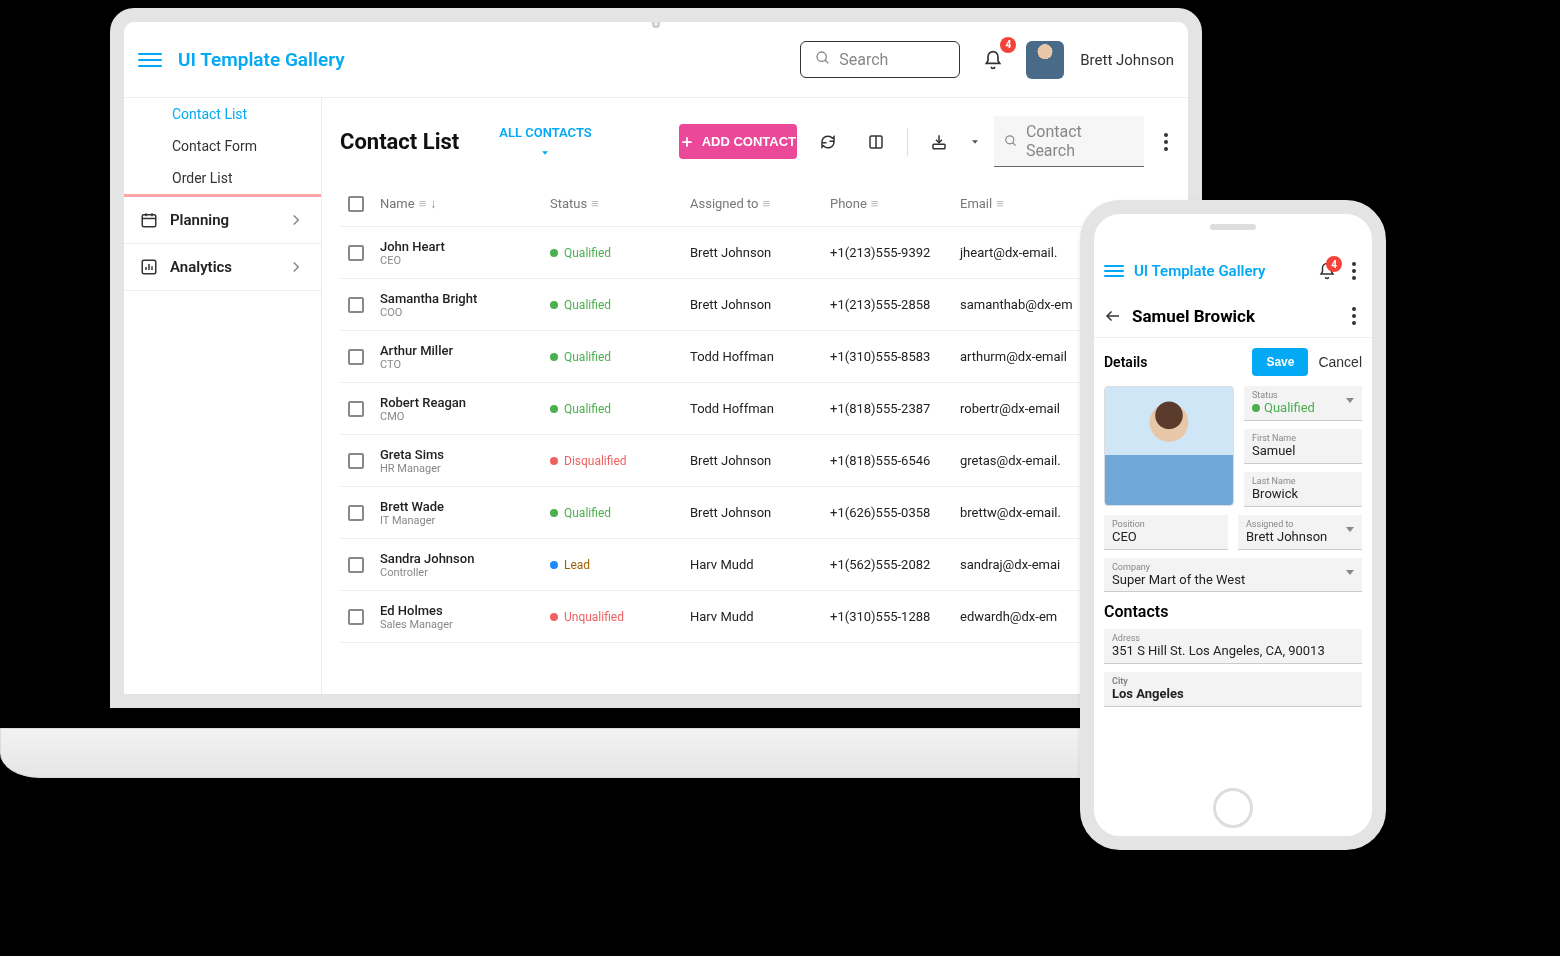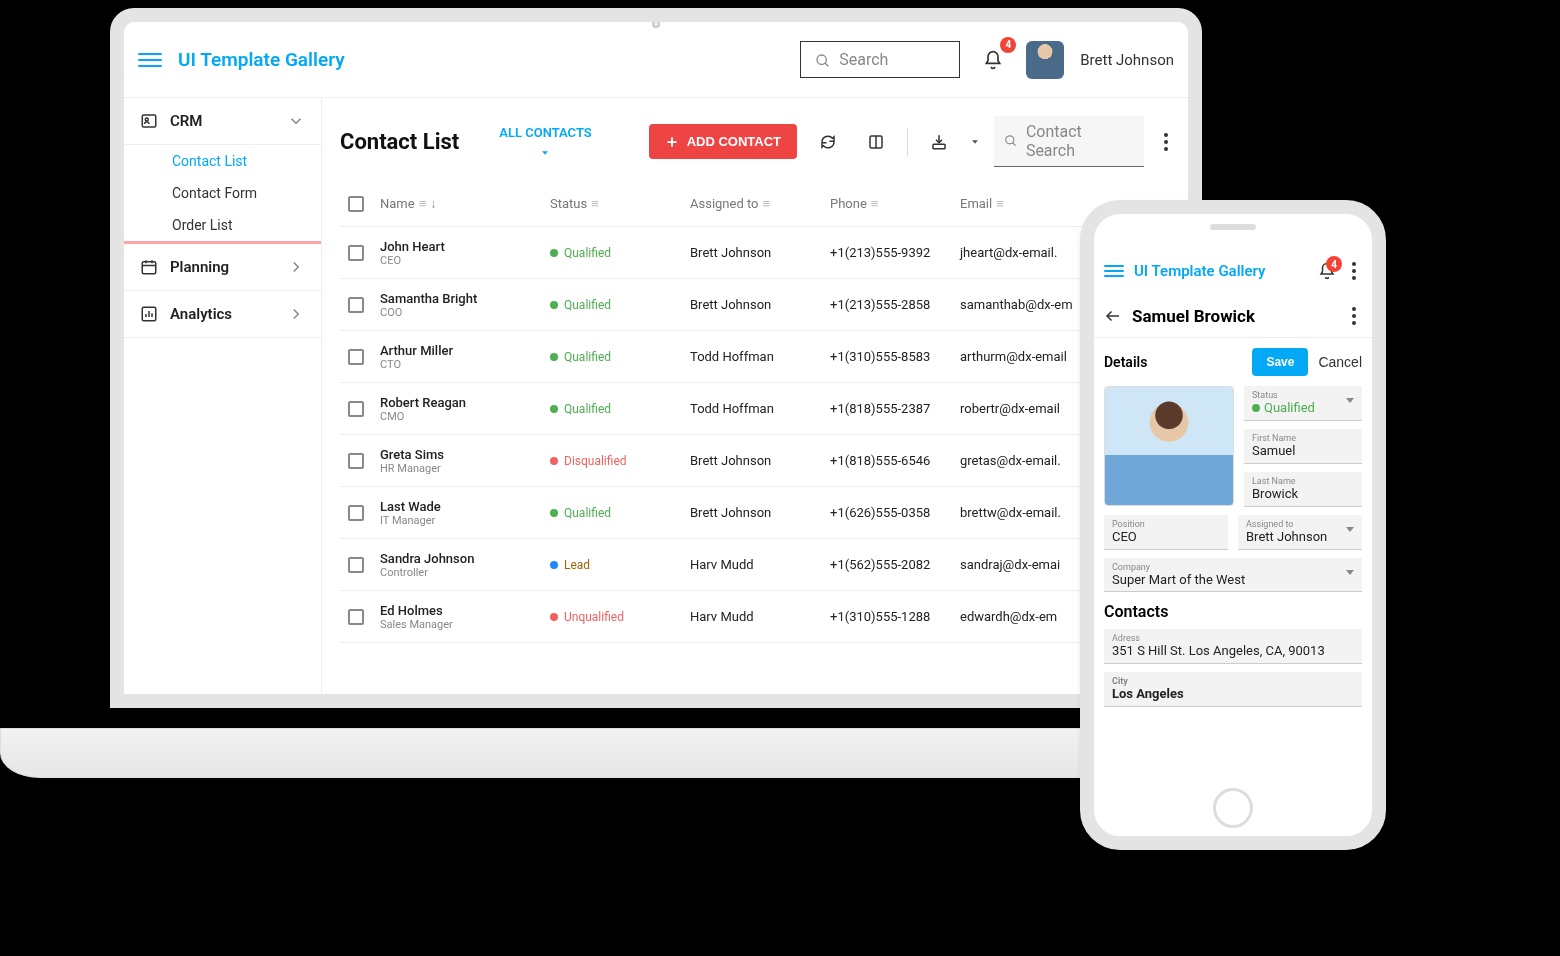--- a/index.html
+++ b/index.html
@@ -59,22 +59,22 @@
   
   .topbar {
     height: 76px; display: flex; align-items: center;
     padding: 0 14px; border-bottom: 1px solid #eee; gap: 16px;
   }
   .hamburger { width: 24px; height: 24px; display: flex; flex-direction: column; justify-content: center; gap: 4px; cursor: pointer; }
   .hamburger span { height: 2px; background: #03a9f4; border-radius: 1px; }
   .app-title { color: #03a9f4; font-weight: 600; font-size: 19px; }
   .topbar-spacer { flex: 1; }
   .searchbox {
-    display: flex; align-items: flex-end; gap: 8px;
-    border: 1px solid #333; border-radius: 0;
+    display: flex; align-items: flex-start; gap: 8px;
+    border: 1px solid #333; border-radius: 6px;
     padding: 8px 14px; width: 160px; color: #888;
   }
   .bell-wrap { position: relative; }
   .badge {
     position: absolute; top: -6px; right: -6px;
     background: #f44336; color: #fff; font-size: 10px; font-weight: 700;
     width: 16px; height: 16px; border-radius: 50%;
     display: flex; align-items: center; justify-content: center;
   }
   .avatar {
@@ -100,22 +100,22 @@
   }
   .sb-item.active { color: #03a9f4; }
 
   
   .main { flex: 1; padding: 18px 14px 0 18px; overflow: hidden; }
   .main-toolbar { display: flex; align-items: center; gap: 14px; margin-bottom: 14px; }
   .page-title { font-size: 22px; font-weight: 700; color: #111; }
   .filter-dd { color: #03a9f4; font-weight: 600; font-size: 13px; display: flex; align-items: center; gap: 8px; cursor: pointer; margin-left: 26px; flex-direction: column;}
   .toolbar-spacer { flex: 1; }
   .btn-primary {
-    background: #ef4444; color: #fff; border: none; border-radius: 4px;
-    padding: 10px 16px; font-weight: 600; font-size: 13px;
+    background: #ec4899; color: #fff; border: none; border-radius: 4px;
+    padding: 10px 1px; font-weight: 600; font-size: 13px;
     display: flex; align-items: center; gap: 8px; cursor: pointer;
   }
   .icon-btn { width: 34px; height: 34px; display: flex; align-items: center; justify-content: center; cursor: pointer; color: #444;}
   .vdiv { width: 1px; height: 28px; background: #ddd; }
   .contact-search {
     display: flex; align-items: center; gap: 8px; color: #888;
     border-bottom: 1px solid #666; padding: 6px 10px; background: #f6f6f6; width: 150px;
   }
   .kebab { display: flex; flex-direction: column; gap: 3px; cursor: pointer; padding: 0 6px;}
   .kebab span { width: 4px; height: 4px; background: #333; border-radius: 50%; }
@@ -212,31 +212,20 @@
           </svg>
         <div class="badge">4</div>
       </div>
       <div class="avatar"></div>
       <div class="username">Brett Johnson</div>
     </div>
 
     <div class="appbody">
 
       <div class="sidebar">
-        <div class="sb-section">
-          <svg viewBox="0 0 24 24" fill="none" stroke="#333" stroke-width="2">
-              <rect x="3" y="4" width="18" height="16" rx="2"></rect>
-              <circle cx="9" cy="10" r="2"></circle>
-              <path d="M6 16c0-2 2-3 3-3s3 1 3 3"></path>
-            </svg>
-          <span>CRM</span>
-          <svg class="chev" width="14" height="14" viewBox="0 0 24 24" fill="none" stroke="#888" stroke-width="2">
-              <polyline points="6 9 12 15 18 9"></polyline>
-            </svg>
-        </div>
         <div class="sb-item active">Contact List</div>
         <div class="sb-item">Contact Form</div>
         <div class="sb-item">Order List</div>
         <div class="sb-section" style="border-top:3px solid #fca5a5;">
           <svg viewBox="0 0 24 24" fill="none" stroke="#333" stroke-width="2">
               <rect x="3" y="5" width="18" height="16" rx="2"></rect>
               <line x1="3" y1="10" x2="21" y2="10"></line>
               <line x1="8" y1="3" x2="8" y2="7"></line>
               <line x1="16" y1="3" x2="16" y2="7"></line>
             </svg>
@@ -419,21 +408,21 @@
     </div>
     <div>Brett Johnson</div>
     <div>+1(818)555-6546</div>
     <div>gretas@dx-email.</div>
               </div>
               <div class="trow">
     <div>
                   <div class="chk"></div>
                 </div>
     <div class="name-cell">
-      <div class="nm">Last Wade</div>
+      <div class="nm">Brett Wade</div>
       <div class="role">IT Manager</div>
     </div>
     <div class="status-cell st-Qualified">
       <span class="dot"></span>
                   <span>Qualified</span>
     </div>
     <div>Brett Johnson</div>
     <div>+1(626)555-0358</div>
     <div>brettw@dx-email.</div>
               </div>

